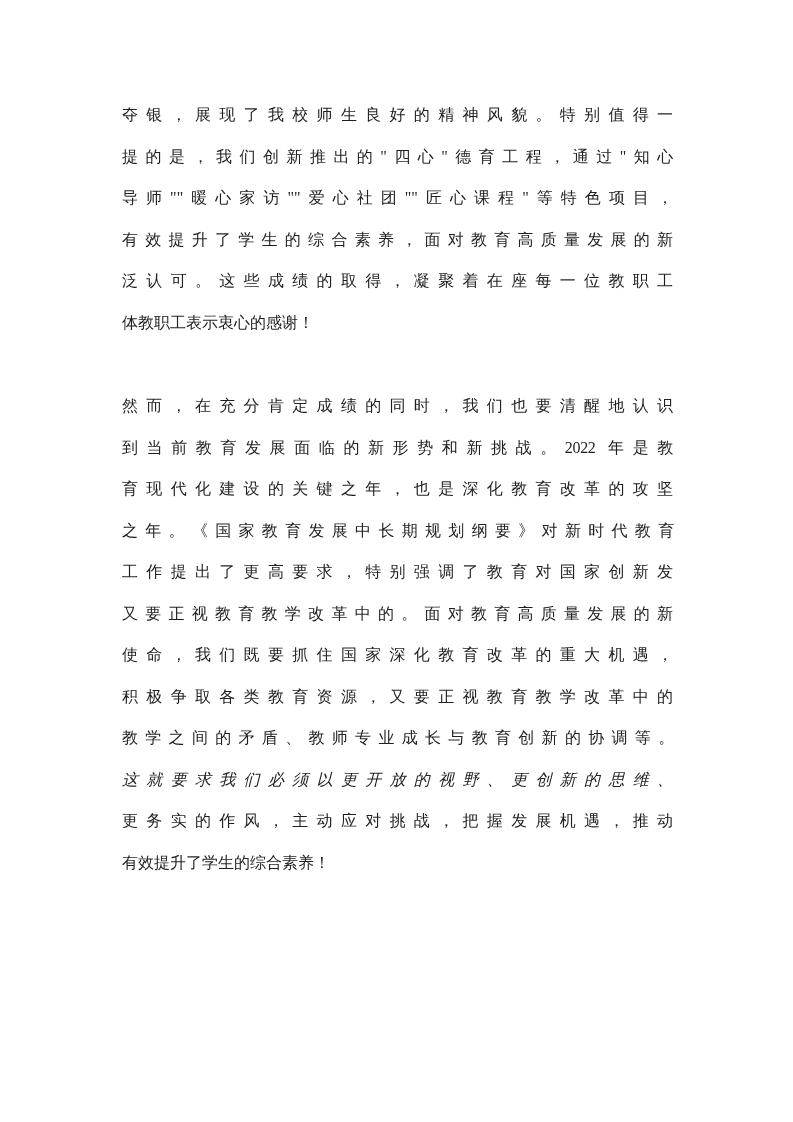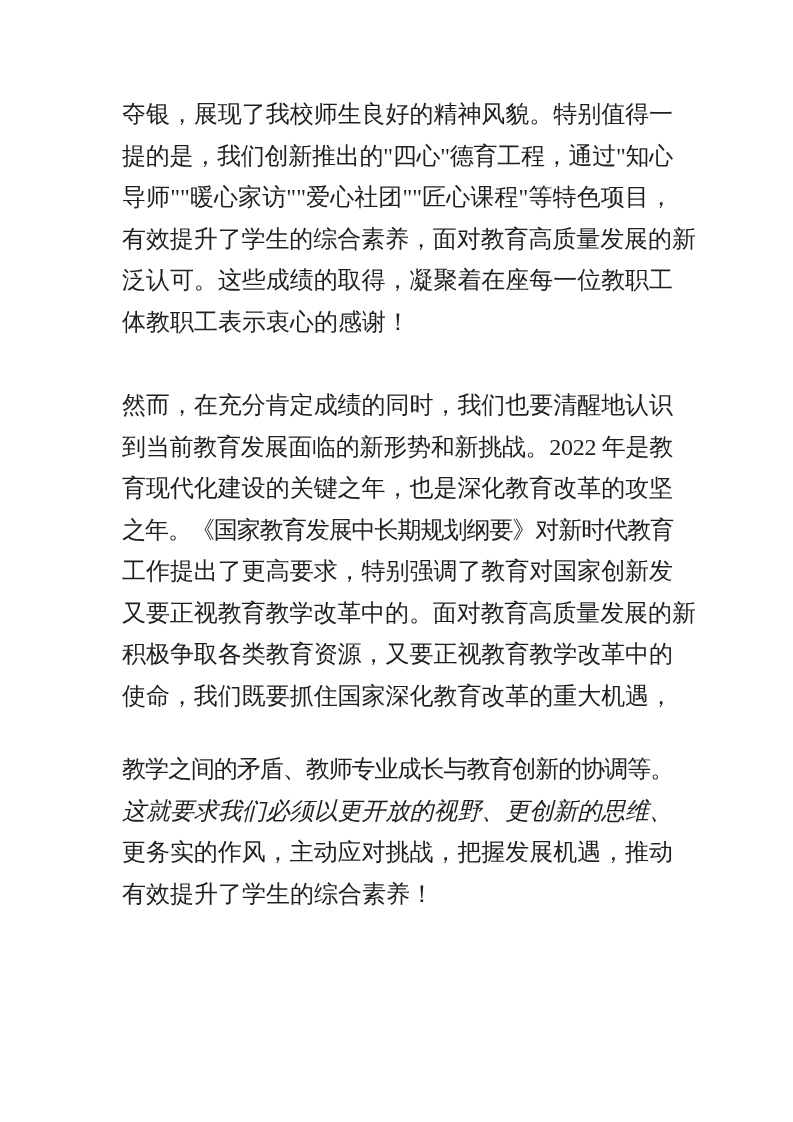--- a/index.html
+++ b/index.html
@@ -23,21 +23,21 @@
     position: absolute;
     left: 122px;
     top: 94px;
     width: 551px;
     color: #1f1f1f;
   }
   .paragraph {
     margin: 0 0 42px 0;
   }
   .text-line {
-    font-size: 24px;
+    font-size: 16px;
     line-height: 41.5px;
     height: 41.5px;
     text-align: justify;
     text-align-last: justify;
     white-space: nowrap;
   }
   .paragraph .text-line.last {
     text-align: left;
     text-align-last: left;
   }
@@ -55,21 +55,21 @@
         <div class="text-line" style="letter-spacing: -0.0909091px;">泛认可。这些成绩的取得，凝聚着在座每一位教职工</div>
         <div class="text-line last">体教职工表示衷心的感谢！</div>
       </div>
       <div class="paragraph">
         <div class="text-line" style="letter-spacing: -0.0909091px;">然而，在充分肯定成绩的同时，我们也要清醒地认识</div>
         <div class="text-line" style="letter-spacing: -0.32px;">到当前教育发展面临的新形势和新挑战。2022 年是教</div>
         <div class="text-line" style="letter-spacing: -0.0909091px;">育现代化建设的关键之年，也是深化教育改革的攻坚</div>
         <div class="text-line" style="letter-spacing: -1.13043px;">之年。《国家教育发展中长期规划纲要》对新时代教育</div>
         <div class="text-line" style="letter-spacing: -0.0909091px;">工作提出了更高要求，特别强调了教育对国家创新发</div>
         <div class="text-line" style="letter-spacing: -0.0909091px;">又要正视教育教学改革中的。面对教育高质量发展的新</div>
+        <div class="text-line" style="letter-spacing: -0.0909091px;">使命，我们既要抓住国家深化教育改革的重大机遇，</div>
         <div class="text-line" style="letter-spacing: -0.0909091px;">积极争取各类教育资源，又要正视教育教学改革中的</div>
-        <div class="text-line" style="letter-spacing: -0.0909091px;">使命，我们既要抓住国家深化教育改革的重大机遇，</div>
-        <div class="text-line" style="letter-spacing: -1.13043px; margin-top: 32px;">教学之间的矛盾、教师专业成长与教育创新的协调等。</div>
+        <div class="text-line" style="letter-spacing: -1.13043px;">教学之间的矛盾、教师专业成长与教育创新的协调等。</div>
         <div class="text-line" style="letter-spacing: -0.0909091px; font-style: italic;">这就要求我们必须以更开放的视野、更创新的思维、</div>
         <div class="text-line" style="letter-spacing: -0.0909091px;">更务实的作风，主动应对挑战，把握发展机遇，推动</div>
         <div class="text-line last">有效提升了学生的综合素养！</div>
       </div>
     </div>
 </div>
 
 </body></html>

